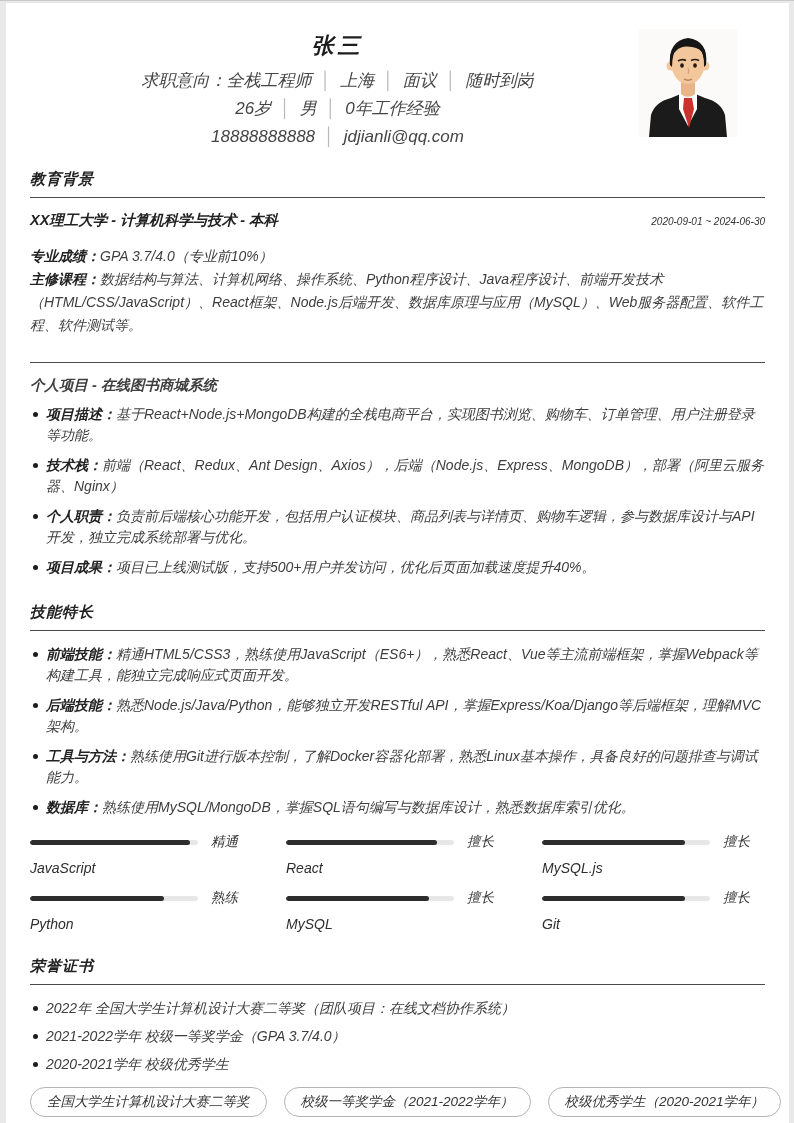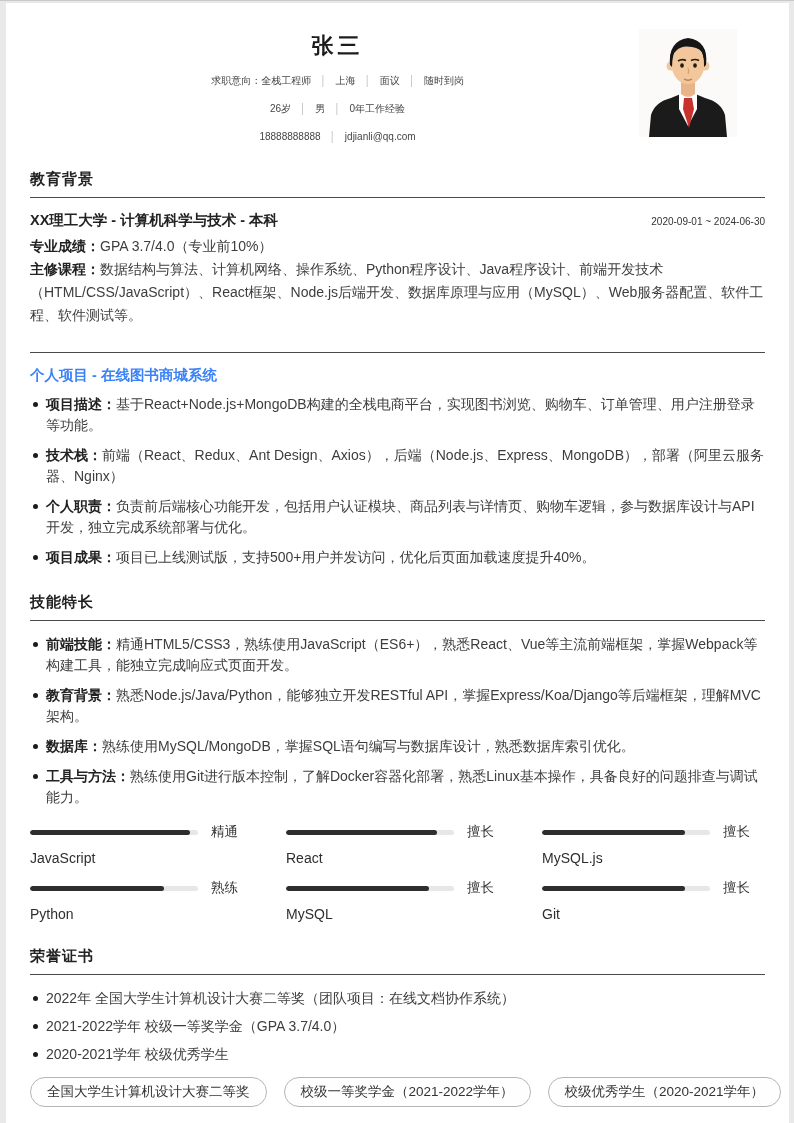--- a/index.html
+++ b/index.html
@@ -8,53 +8,54 @@
     background:#e9e9e9;
     font-family:"Liberation Sans","DejaVu Sans",sans-serif;
     overflow:hidden;
     border-top:1px solid #c9c9c9;
   }
   .page {
     position:absolute; left:6px; right:5px; top:3px; bottom:0;
     background:#ffffff;
     padding:24px 24px 10px 24px;
     color:#3d3d3d;
+    font-style:italic;
   }
   
   .header { position:relative; min-height:118px; }
   .header-text { margin-right:120px; text-align:center; padding-top:4px; }
   .name { font-size:22px; font-weight:bold; color:#1c1c1c; letter-spacing:4px; }
-  .contact-line { font-size:10px; color:#454545; margin-top:11px; line-height:17px; }
+  .contact-line { font-size:17px; color:#454545; margin-top:11px; line-height:17px; }
   .sep { color:#b9b9b9; margin:0 9px; font-weight:normal; }
   .photo {
     position:absolute; right:28px; top:2px; width:98px; height:108px;
     overflow:hidden; background:#fbfaf8;
   }
   
   .section { margin-top:25px; }
   .section-title { font-size:15px; font-weight:bold; color:#222222; letter-spacing:1px; }
   .rule { border:none; border-top:1px solid #4a4a4a; margin:8px 0 13px 0; }
   
-  .edu-row { display:flex; justify-content:space-between; align-items:baseline; margin-bottom:5px; }
+  .edu-row { display:flex; justify-content:space-between; align-items:baseline; margin-bottom:15px; }
   .edu-school { font-size:14.5px; font-weight:bold; color:#222222; }
   .edu-date { font-size:10px; color:#333333; }
   .para { font-size:14px; line-height:23px; margin-top:0; color:#3d3d3d; }
   .b { font-weight:bold; color:#222222; }
   
   ul.bullets { list-style:none; margin-top:2px; }
   ul.bullets li {
     position:relative; padding-left:16px; font-size:14px; line-height:21px;
     margin-bottom:9px; color:#3d3d3d;
   }
   ul.bullets li::before {
     content:""; position:absolute; left:3px; top:8px;
     width:5px; height:5px; border-radius:50%; background:#1c1c1c;
   }
   ul.bullets.tight li { margin-bottom:8px; line-height:20px; }
-  .proj-title { font-size:14.5px; font-weight:bold; color:#3b82f6; margin-bottom:9px; }
+  .proj-title { font-size:14.5px; font-weight:bold; color:#404040; margin-bottom:9px; }
   
   .bars-grid {
     display:grid; grid-template-columns:repeat(3,1fr);
     width:648px; column-gap:48px; row-gap:13px; margin-top:15px;
   }
   .bar-cell { }
   .bar-row { display:flex; align-items:center;text-align:right; }
   .bar-track {
     width:168px; height:5px; background:#e7e7e7; border-radius:3px;
     overflow:hidden; flex:none;
@@ -139,23 +140,23 @@
       <li><span class="b">个人职责：</span><span>负责前后端核心功能开发，包括用户认证模块、商品列表与详情页、购物车逻辑，参与数据库设计与API开发，独立完成系统部署与优化。</span></li>
       <li><span class="b">项目成果：</span><span>项目已上线测试版，支持500+用户并发访问，优化后页面加载速度提升40%。</span></li>
     </ul>
   </div>
 
   <div class="section">
     <div class="section-title">技能特长</div>
     <hr class="rule">
     <ul class="bullets">
       <li><span class="b">前端技能：</span><span>精通HTML5/CSS3，熟练使用JavaScript（ES6+），熟悉React、Vue等主流前端框架，掌握Webpack等构建工具，能独立完成响应式页面开发。</span></li>
-      <li><span class="b">教育背景：</span><span>熟悉Node.js/Java/Python，能够独立开发RESTful API，掌握Express/Koa/Django等后端框架，理解MVC架构。</span></li>
+      <li><span class="b">后端技能：</span><span>熟悉Node.js/Java/Python，能够独立开发RESTful API，掌握Express/Koa/Django等后端框架，理解MVC架构。</span></li>
+      <li><span class="b">工具与方法：</span><span>熟练使用Git进行版本控制，了解Docker容器化部署，熟悉Linux基本操作，具备良好的问题排查与调试能力。</span></li>
       <li><span class="b">数据库：</span><span>熟练使用MySQL/MongoDB，掌握SQL语句编写与数据库设计，熟悉数据库索引优化。</span></li>
-      <li><span class="b">工具与方法：</span><span>熟练使用Git进行版本控制，了解Docker容器化部署，熟悉Linux基本操作，具备良好的问题排查与调试能力。</span></li>
     </ul>
     <div class="bars-grid">
       <div class="bar-cell">
         <div class="bar-row">
             <div class="bar-track">
               <div class="bar-fill" style="width: 95%;"></div>
             </div>
             <span class="bar-level">精通</span>
           </div>
         <div class="bar-name">JavaScript</div>

